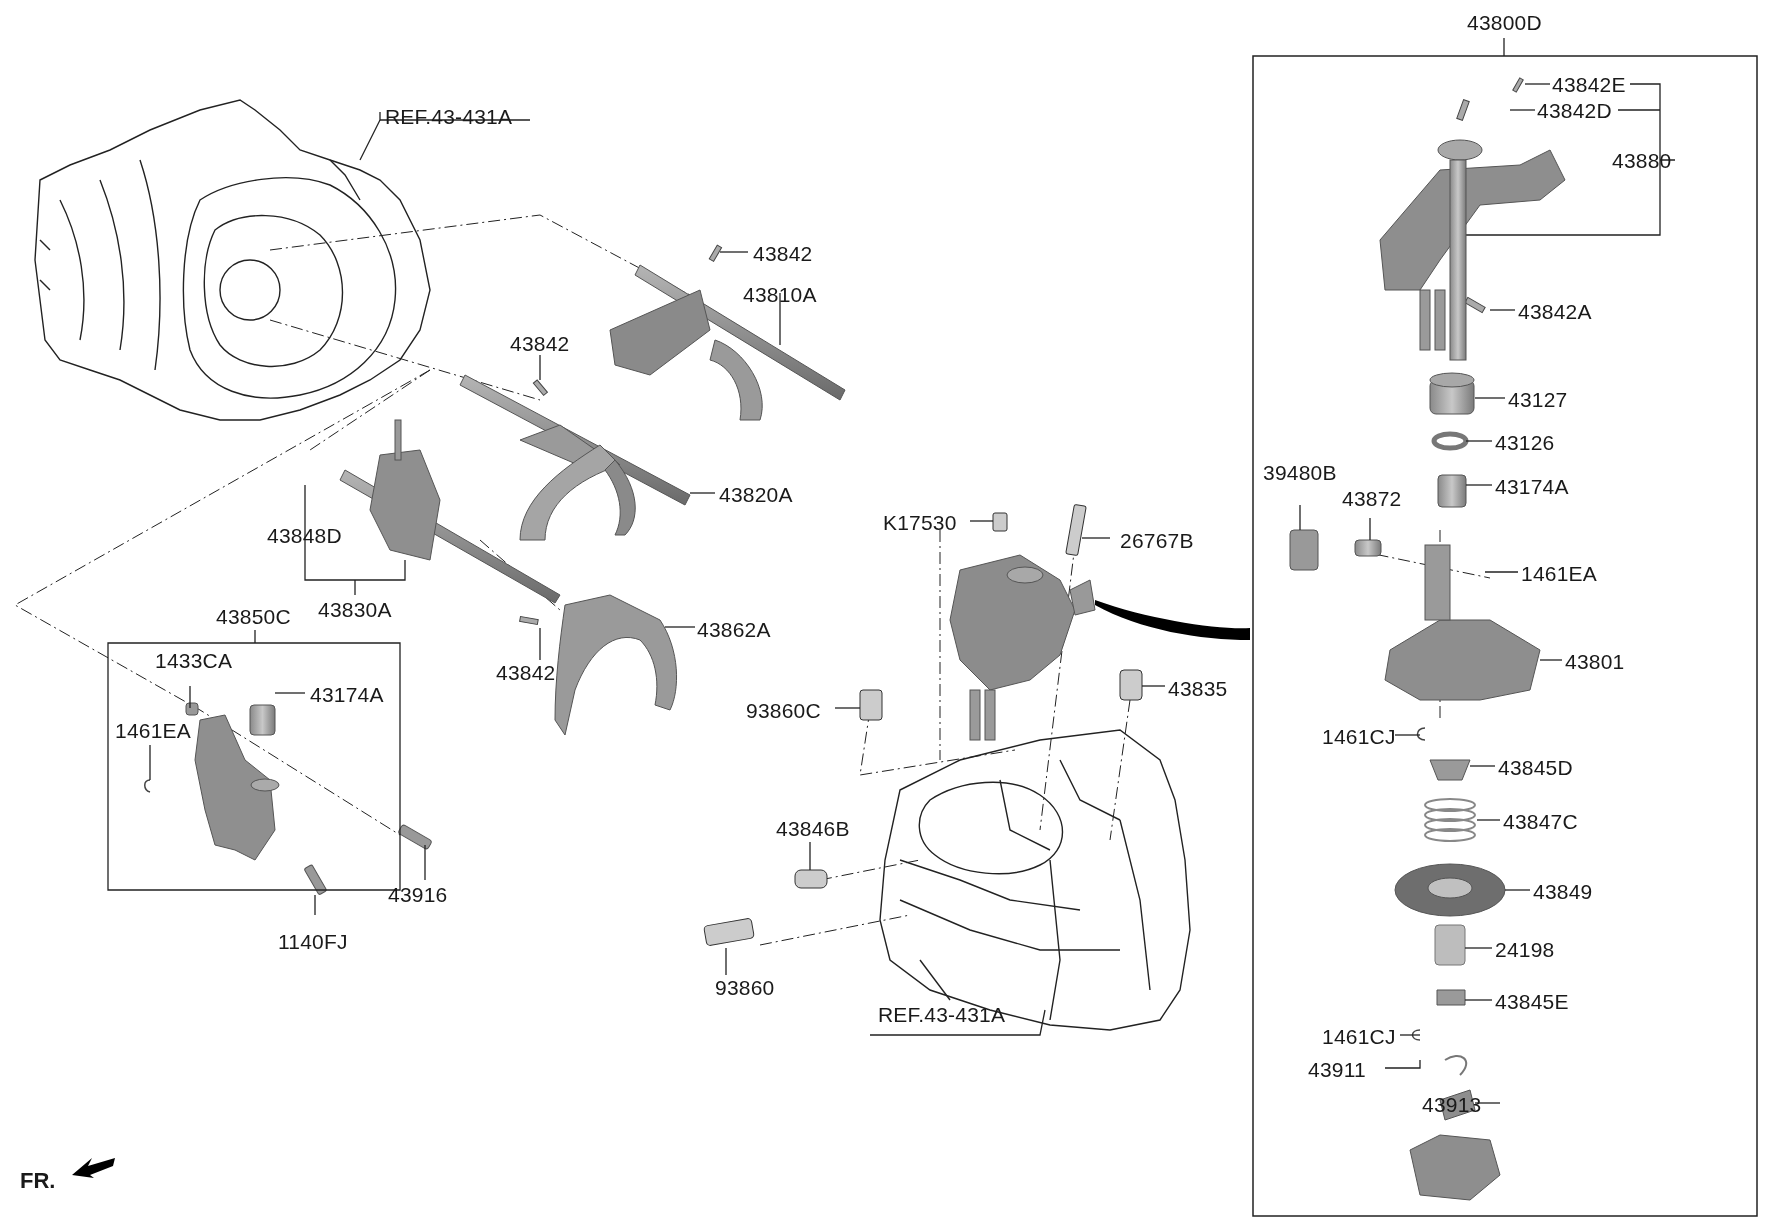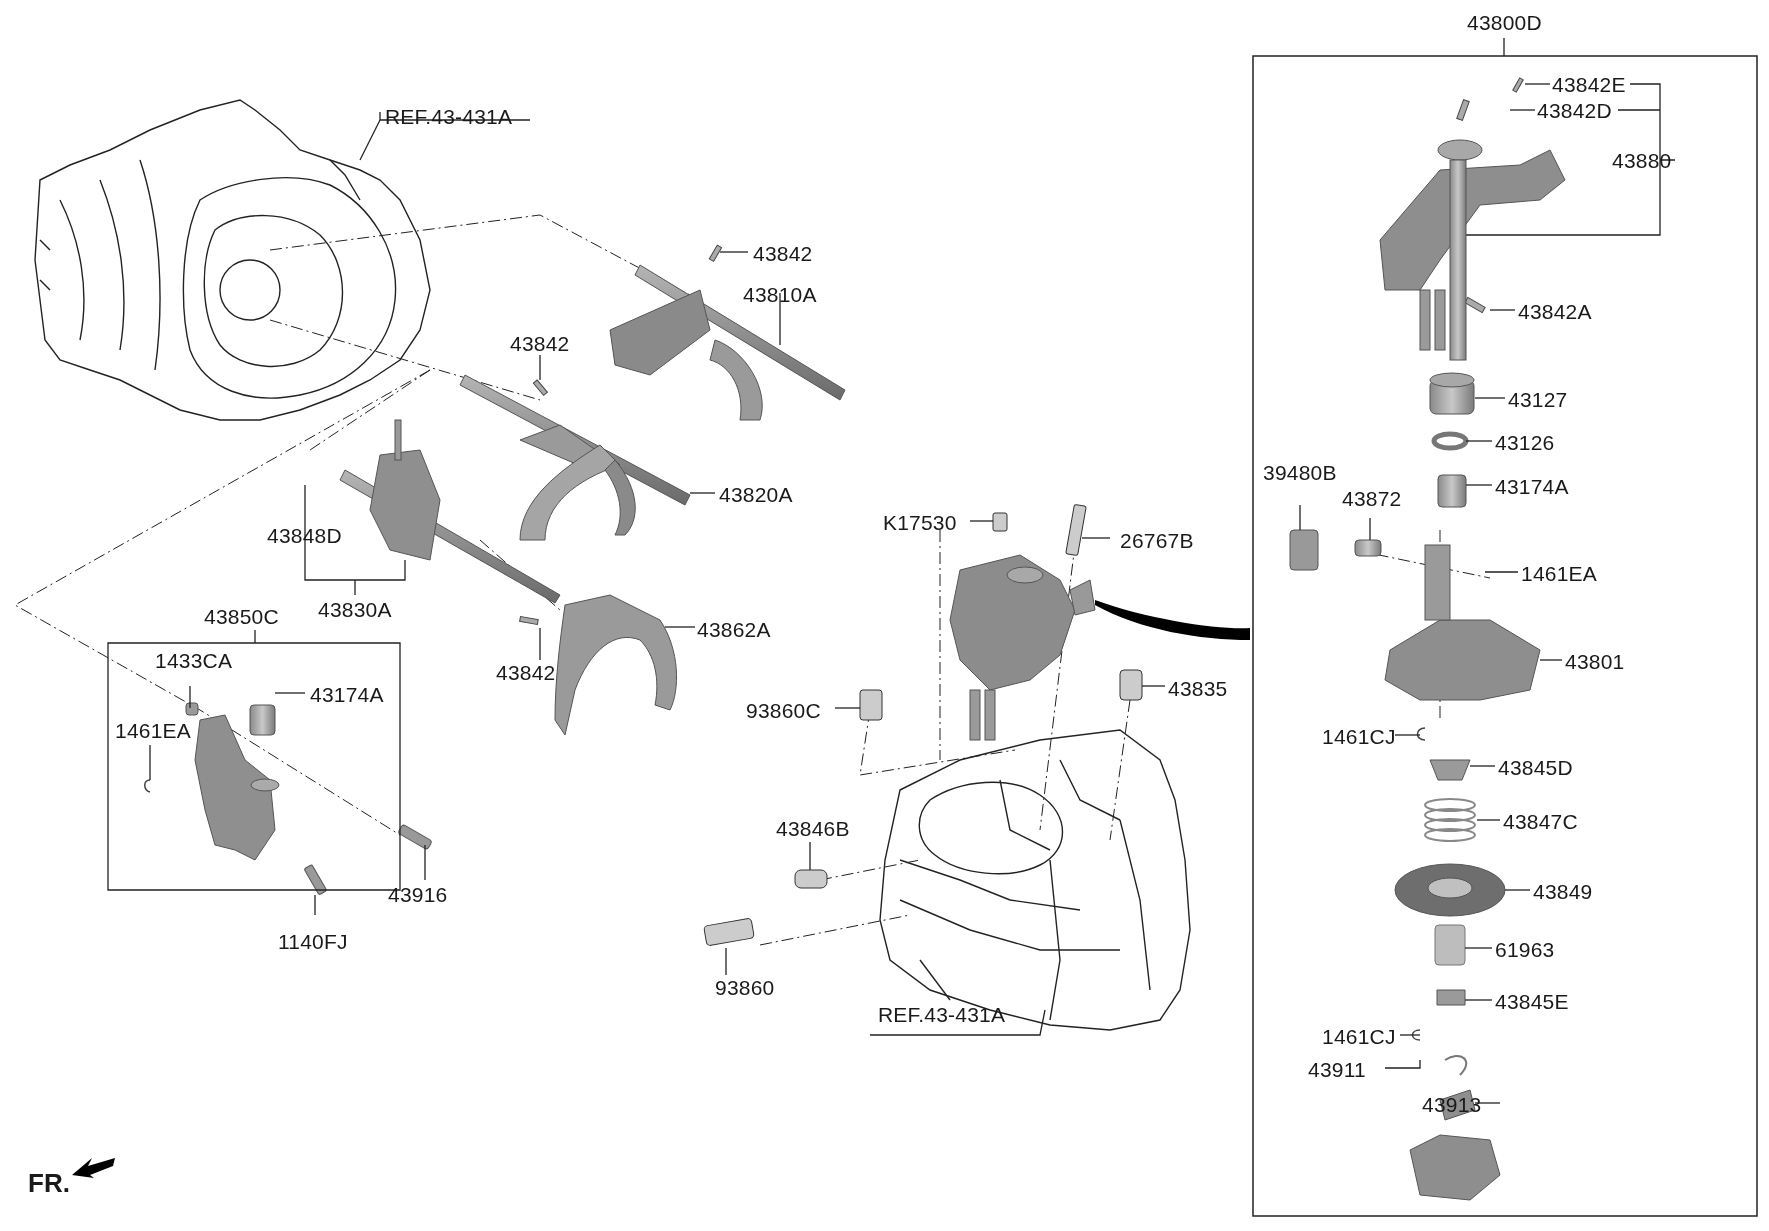--- a/index.html
+++ b/index.html
@@ -1,20 +1,20 @@
 <!DOCTYPE html>
 <html><head>
 <meta charset="utf-8">
 <style>
   html, body { margin:0; padding:0; background:#ffffff; }
   body { width:1769px; height:1231px; position:relative; overflow:hidden;
          font-family:"Liberation Sans", sans-serif; color:#1a1a1a; }
   #canvas { position:absolute; left:0; top:0; width:1769px; height:1231px; }
   .lbl { position:absolute; font-size:21px; white-space:nowrap; line-height:1; letter-spacing:0.2px; cursor:pointer; }
-  .fr { position:absolute; left:28px; top:1168px; font-size:26px; font-weight:bold; }
+  .fr { position:absolute; left:20px; top:1168px; font-size:22px; font-weight:bold; }
 </style>
 </head>
 <body>
 
 <svg id="canvas" viewBox="0 0 1769 1231" xmlns="http://www.w3.org/2000/svg">
   <defs>
     <linearGradient id="metal" x1="0" y1="0" x2="1" y2="0">
       <stop offset="0" stop-color="#8a8a8a"></stop>
         <stop offset="0.5" stop-color="#c8c8c8"></stop>
         <stop offset="1" stop-color="#7a7a7a"></stop>
@@ -230,21 +230,21 @@
 
 <div class="lbl" style="left:385px;top:106px">REF.43-431A</div>
 <div class="lbl" style="left:878px;top:1004px">REF.43-431A</div>
 
 <div class="lbl" style="left:753px;top:243px">43842</div>
 <div class="lbl" style="left:743px;top:284px">43810A</div>
 <div class="lbl" style="left:510px;top:333px">43842</div>
 <div class="lbl" style="left:719px;top:484px">43820A</div>
 <div class="lbl" style="left:267px;top:525px">43848D</div>
 <div class="lbl" style="left:318px;top:599px">43830A</div>
-<div class="lbl" style="left:204px;top:606px">43850C</div>
+<div class="lbl" style="left:216px;top:606px">43850C</div>
 <div class="lbl" style="left:155px;top:650px">1433CA</div>
 <div class="lbl" style="left:310px;top:684px">43174A</div>
 <div class="lbl" style="left:115px;top:720px">1461EA</div>
 <div class="lbl" style="left:388px;top:884px">43916</div>
 <div class="lbl" style="left:278px;top:931px">1140FJ</div>
 <div class="lbl" style="left:496px;top:662px">43842</div>
 <div class="lbl" style="left:697px;top:619px">43862A</div>
 <div class="lbl" style="left:883px;top:512px">K17530</div>
 <div class="lbl" style="left:1120px;top:530px">26767B</div>
 <div class="lbl" style="left:746px;top:700px">93860C</div>
@@ -261,19 +261,19 @@
 <div class="lbl" style="left:1495px;top:432px">43126</div>
 <div class="lbl" style="left:1495px;top:476px">43174A</div>
 <div class="lbl" style="left:1263px;top:462px">39480B</div>
 <div class="lbl" style="left:1342px;top:488px">43872</div>
 <div class="lbl" style="left:1521px;top:563px">1461EA</div>
 <div class="lbl" style="left:1565px;top:651px">43801</div>
 <div class="lbl" style="left:1322px;top:726px">1461CJ</div>
 <div class="lbl" style="left:1498px;top:757px">43845D</div>
 <div class="lbl" style="left:1503px;top:811px">43847C</div>
 <div class="lbl" style="left:1533px;top:881px">43849</div>
-<div class="lbl" style="left:1495px;top:939px">61963</div>
+<div class="lbl" style="left:1495px;top:939px">24198</div>
 <div class="lbl" style="left:1495px;top:991px">43845E</div>
 <div class="lbl" style="left:1322px;top:1026px">1461CJ</div>
 <div class="lbl" style="left:1308px;top:1059px">43911</div>
 <div class="lbl" style="left:1422px;top:1094px">43913</div>
 
 <div class="fr">FR.</div>
 
 </body></html>

